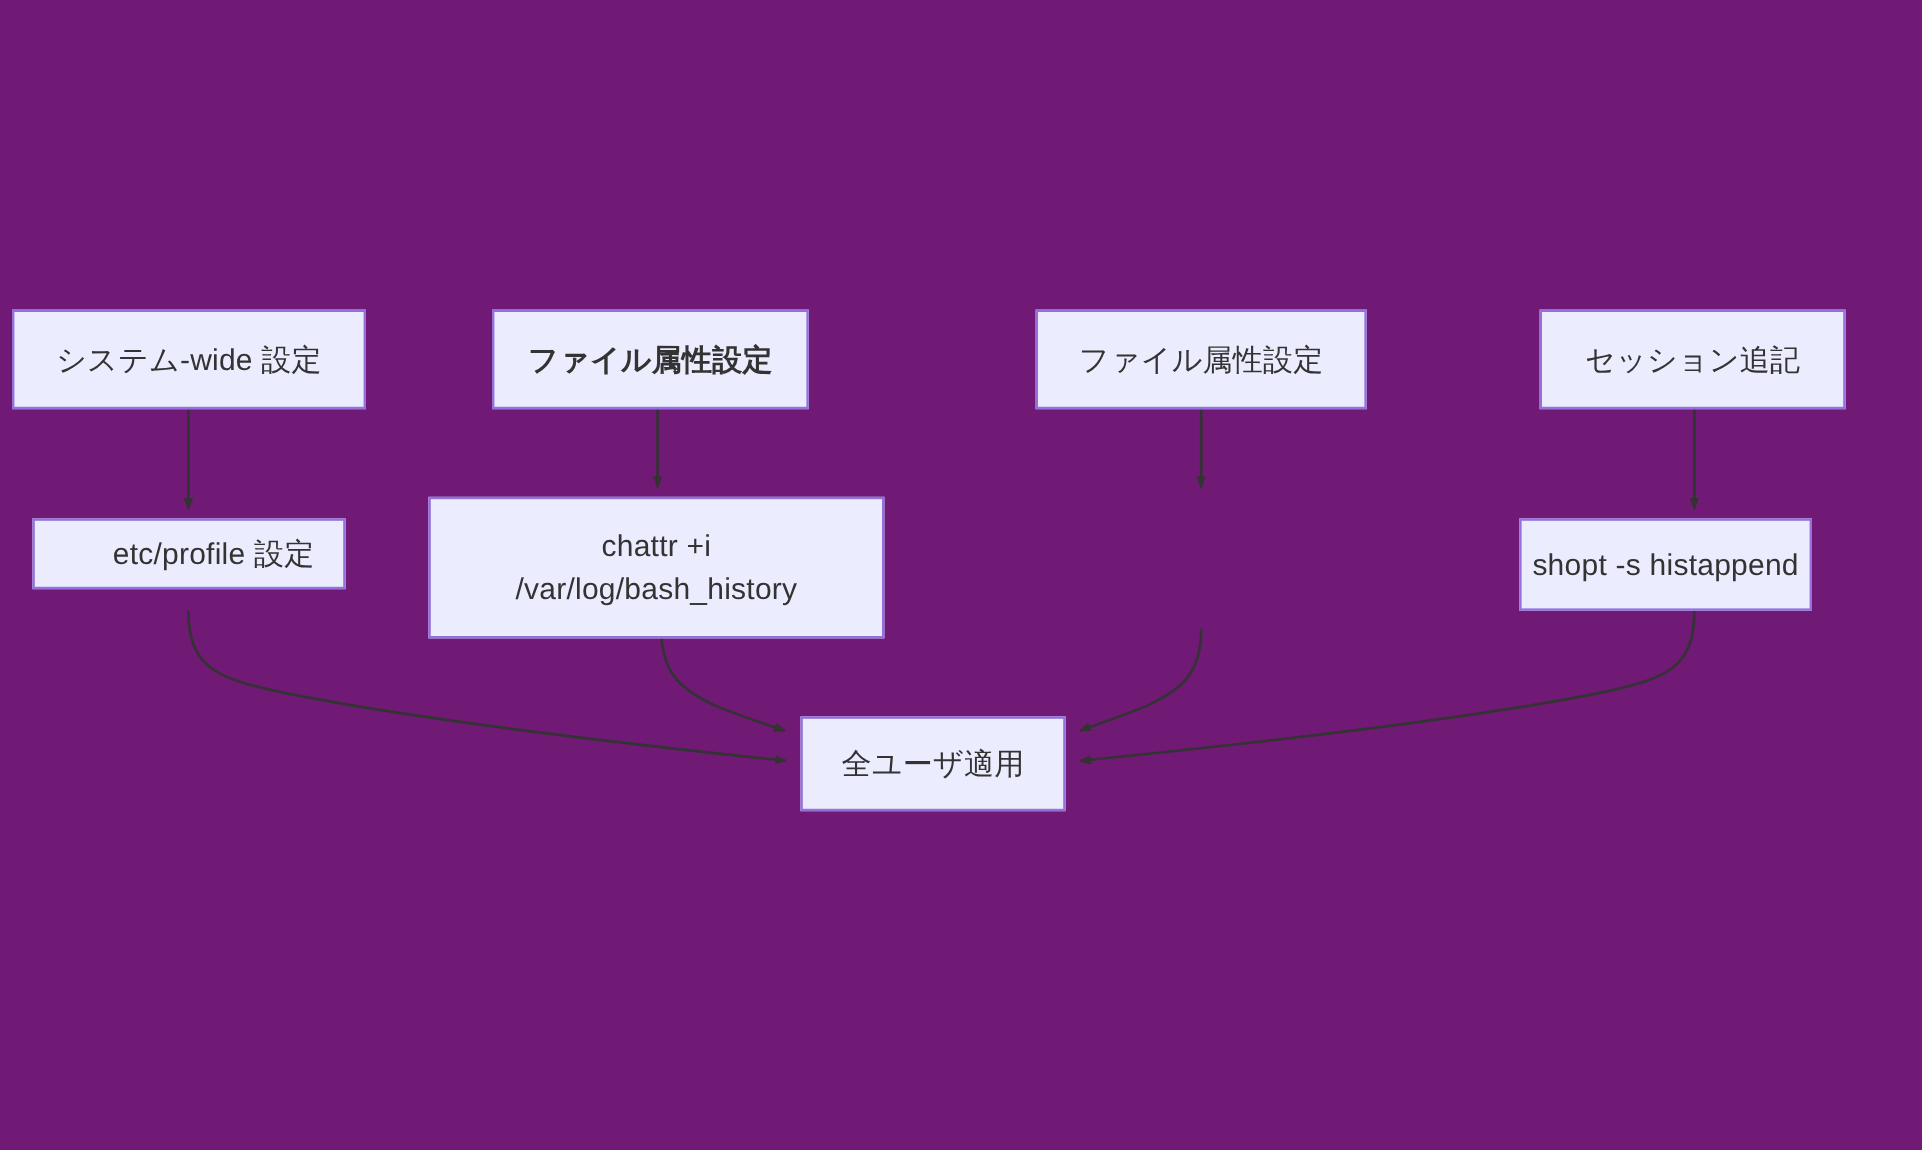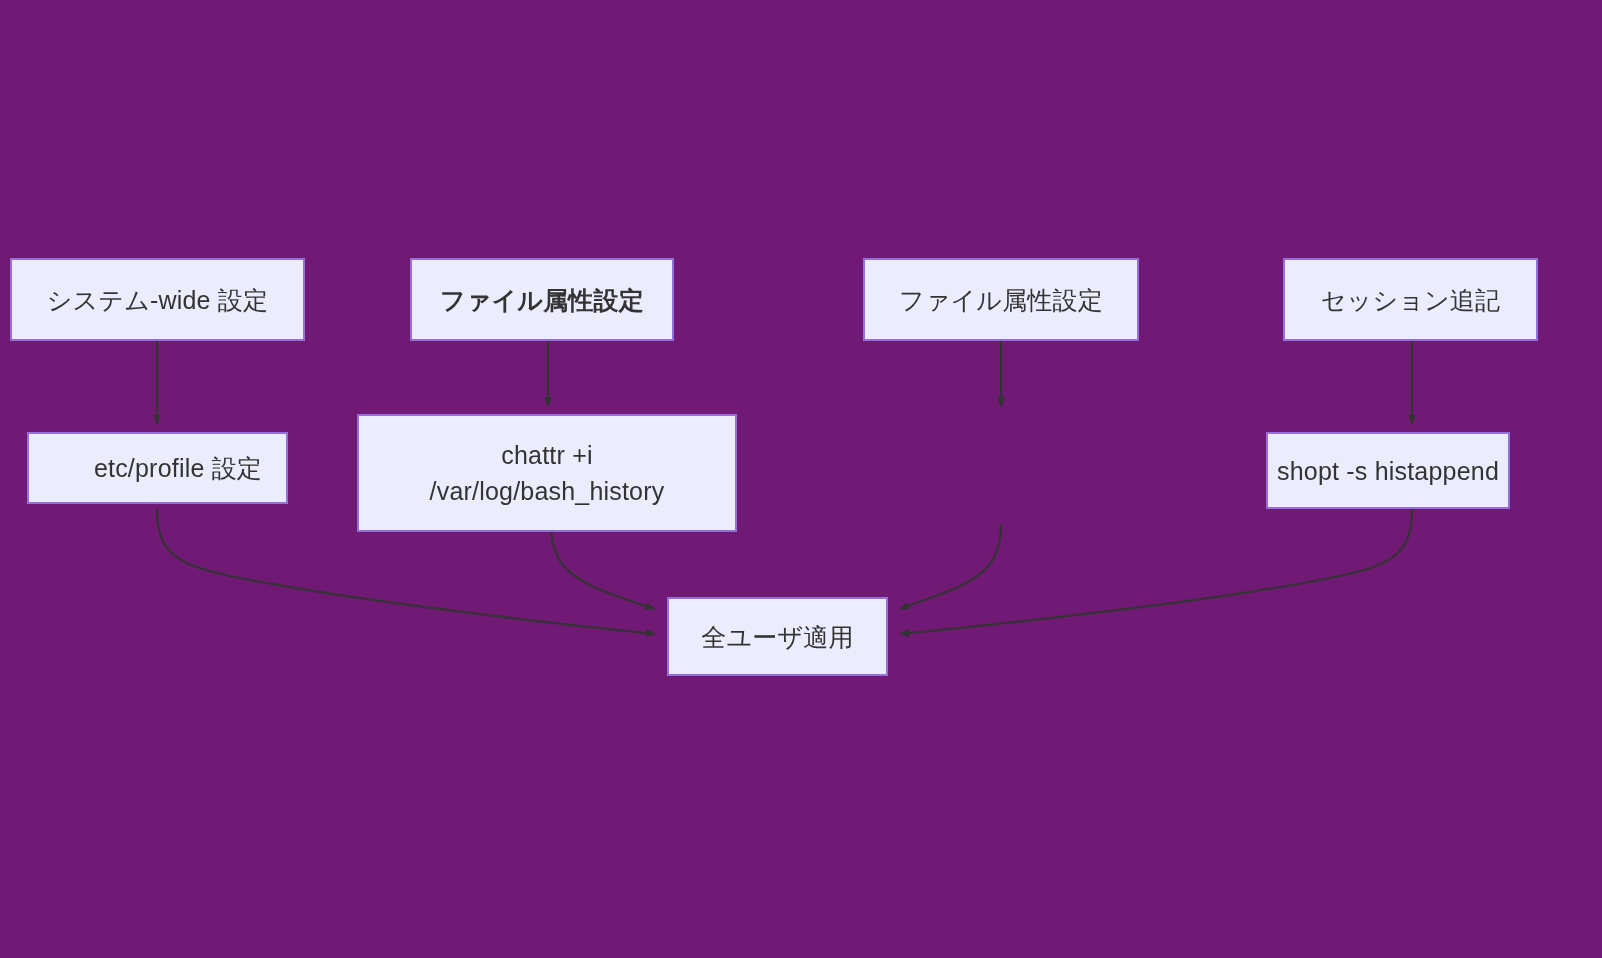--- a/index.html
+++ b/index.html
@@ -44,21 +44,21 @@
     letter-spacing: 0.2px;
     white-space: pre-line;
     font-family: "Liberation Sans", "DejaVu Sans", sans-serif;
   }
   
   #node-sys-wide      { left: 10px;   top: 258px; width: 295px; height: 83px; }
   #node-file-attr     { left: 410px;  top: 258px; width: 264px; height: 83px; font-weight: bold; }
   #node-instant-hist  { left: 863px;  top: 258px; width: 276px; height: 83px; }
   #node-session-app   { left: 1283px; top: 258px; width: 255px; height: 83px; }
   
-  #node-etc-profile   { left: 27px;   top: 432px; width: 261px; height: 72px; padding-left: 41px; }
+  #node-etc-profile   { left: 27px;   top: 432px; width: 261px; height: 59px; padding-left: 41px; }
   #node-chattr        { left: 357px;  top: 414px; width: 380px; height: 118px; }
   #node-prompt-cmd    { left: 807px;  top: 414px; width: 387px; height: 110px; }
   #node-shopt         { left: 1266px; top: 432px; width: 244px; height: 77px; align-items: center; }
   
   #node-all-users     { left: 667px;  top: 597px; width: 221px; height: 79px; }
 </style>
 </head>
 <body>
 
 <div id="diagram-root">

